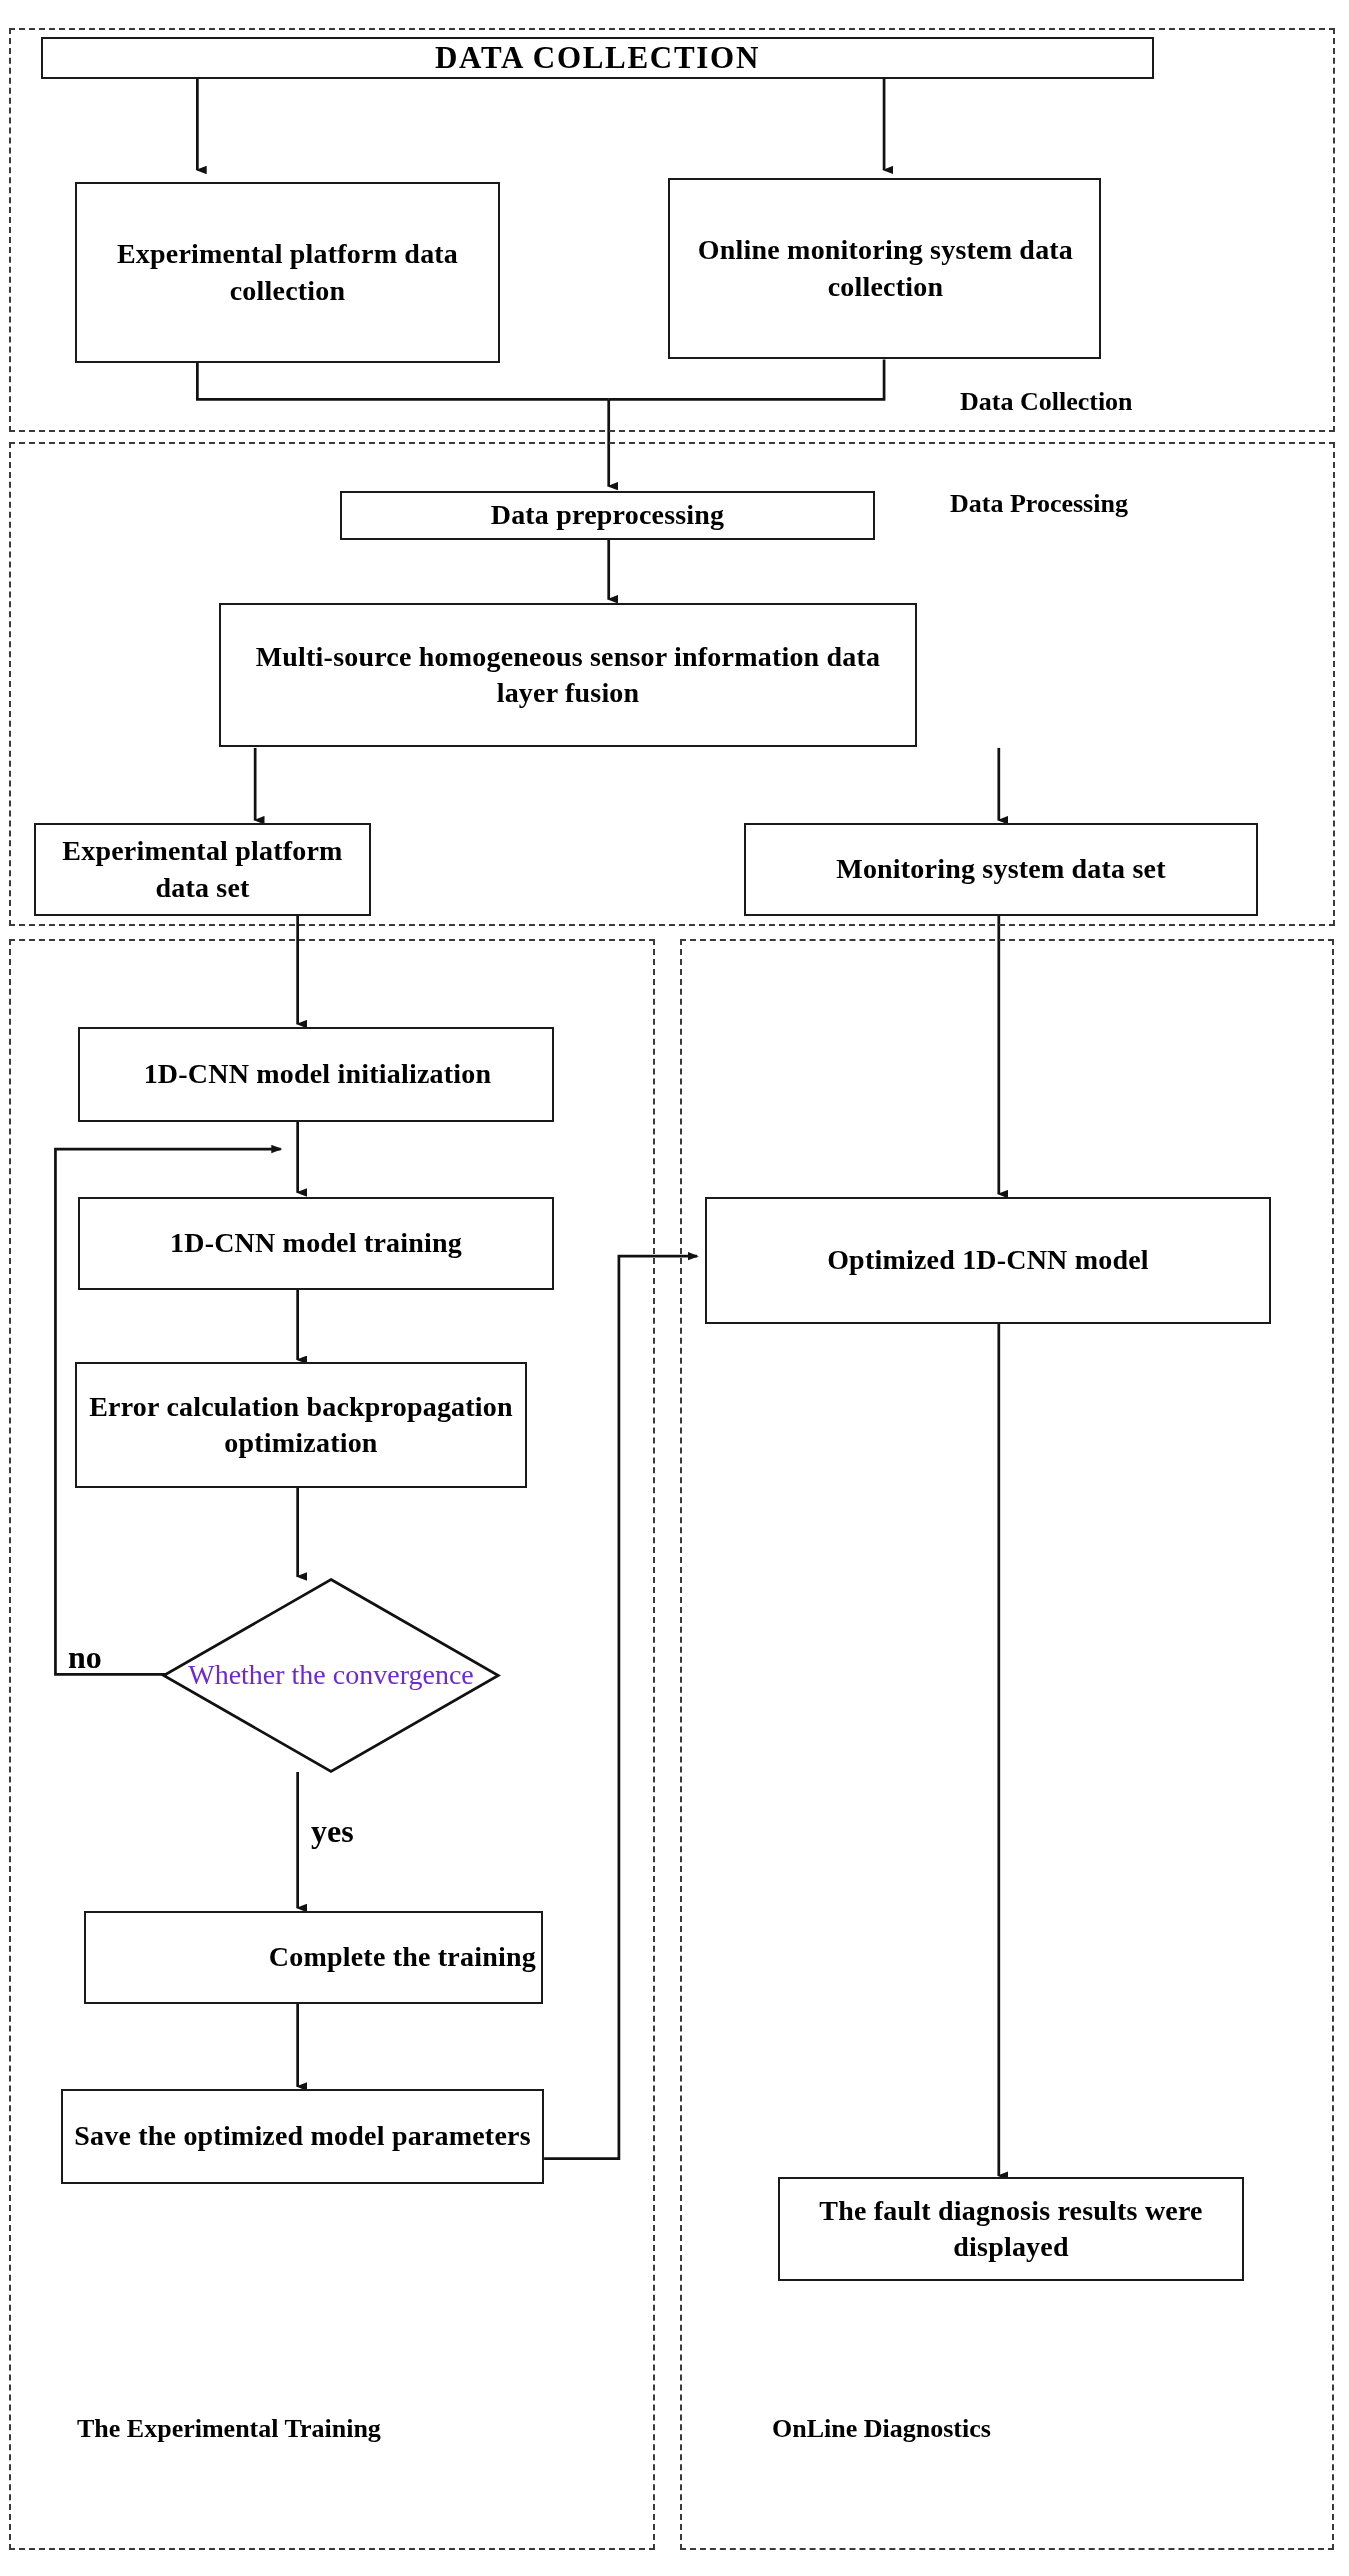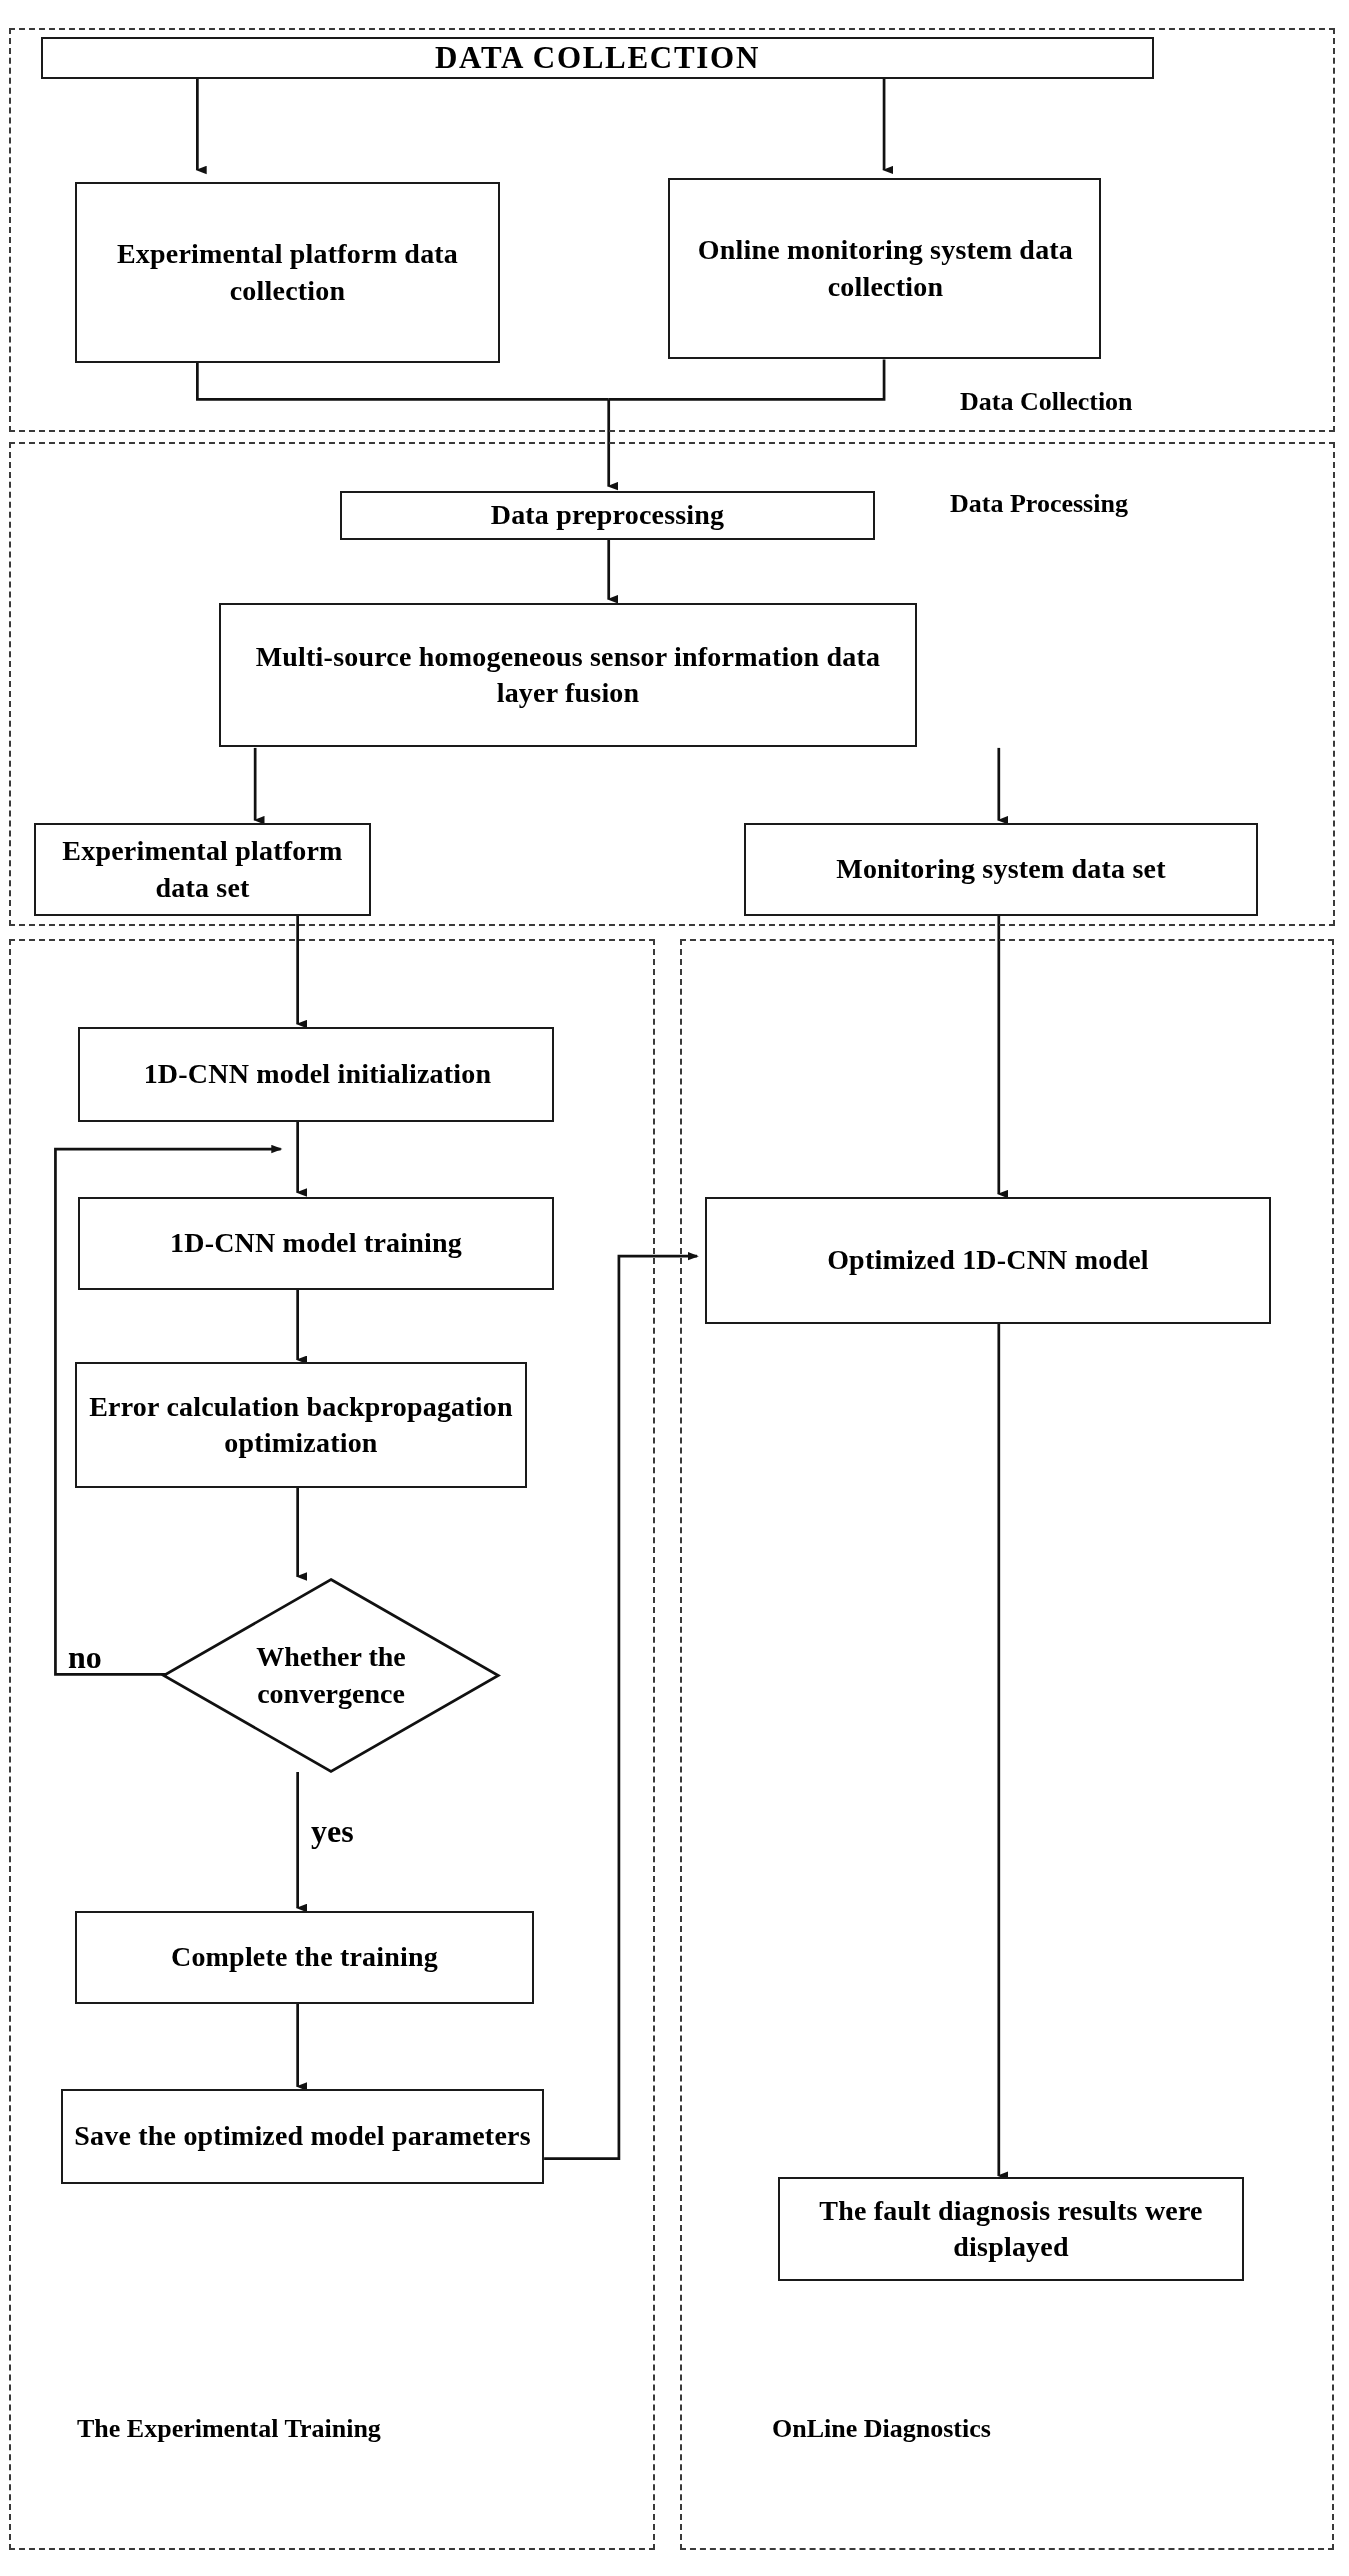--- a/index.html
+++ b/index.html
@@ -45,22 +45,22 @@
   }
   .node-box .node-label { display: block; width: 100%; }
 
   
   .diamond-wrap {
     position: absolute;
     display: flex;
     align-items: center;
     justify-content: center;
     text-align: center;
-    font-weight: bold;
-    color: #000000;
+    font-weight: normal;
+    color: #6d28d9;
     line-height: 1.30;
   }
   .diamond-label {
     position: relative;
     z-index: 3;
     width: 86%;
   }
 
   
   .group-frame {
@@ -197,21 +197,21 @@
     <span class="node-label">Error calculation backpropagation optimization</span>
   </div>
 
   <div class="diamond-wrap fs-lg" style="left:161px; top:1577px; width:340px; height:197px;">
     <svg width="340" height="197" viewBox="0 0 400 232" style="position:absolute; left:0; top:0;">
       <polygon points="200,3 397,116 200,229 3,116" fill="#ffffff" stroke="#111111" stroke-width="3.2"></polygon>
     </svg>
     <span class="diamond-label">Whether the convergence</span>
   </div>
 
-  <div class="node-box fs-lg" style="left:75px; top:1911px; width:459px; height:93px;">
+  <div class="node-box fs-lg" style="left:84px; top:1911px; width:459px; height:93px;text-align:right;">
     <span class="node-label">Complete the training</span>
   </div>
 
   <div class="node-box fs-lg" style="left:61px; top:2089px; width:483px; height:95px;">
     <span class="node-label">Save the optimized model parameters</span>
   </div>
 
   <div class="node-box fs-lg" style="left:705px; top:1197px; width:566px; height:127px;">
     <span class="node-label">Optimized 1D-CNN model</span>
   </div>

